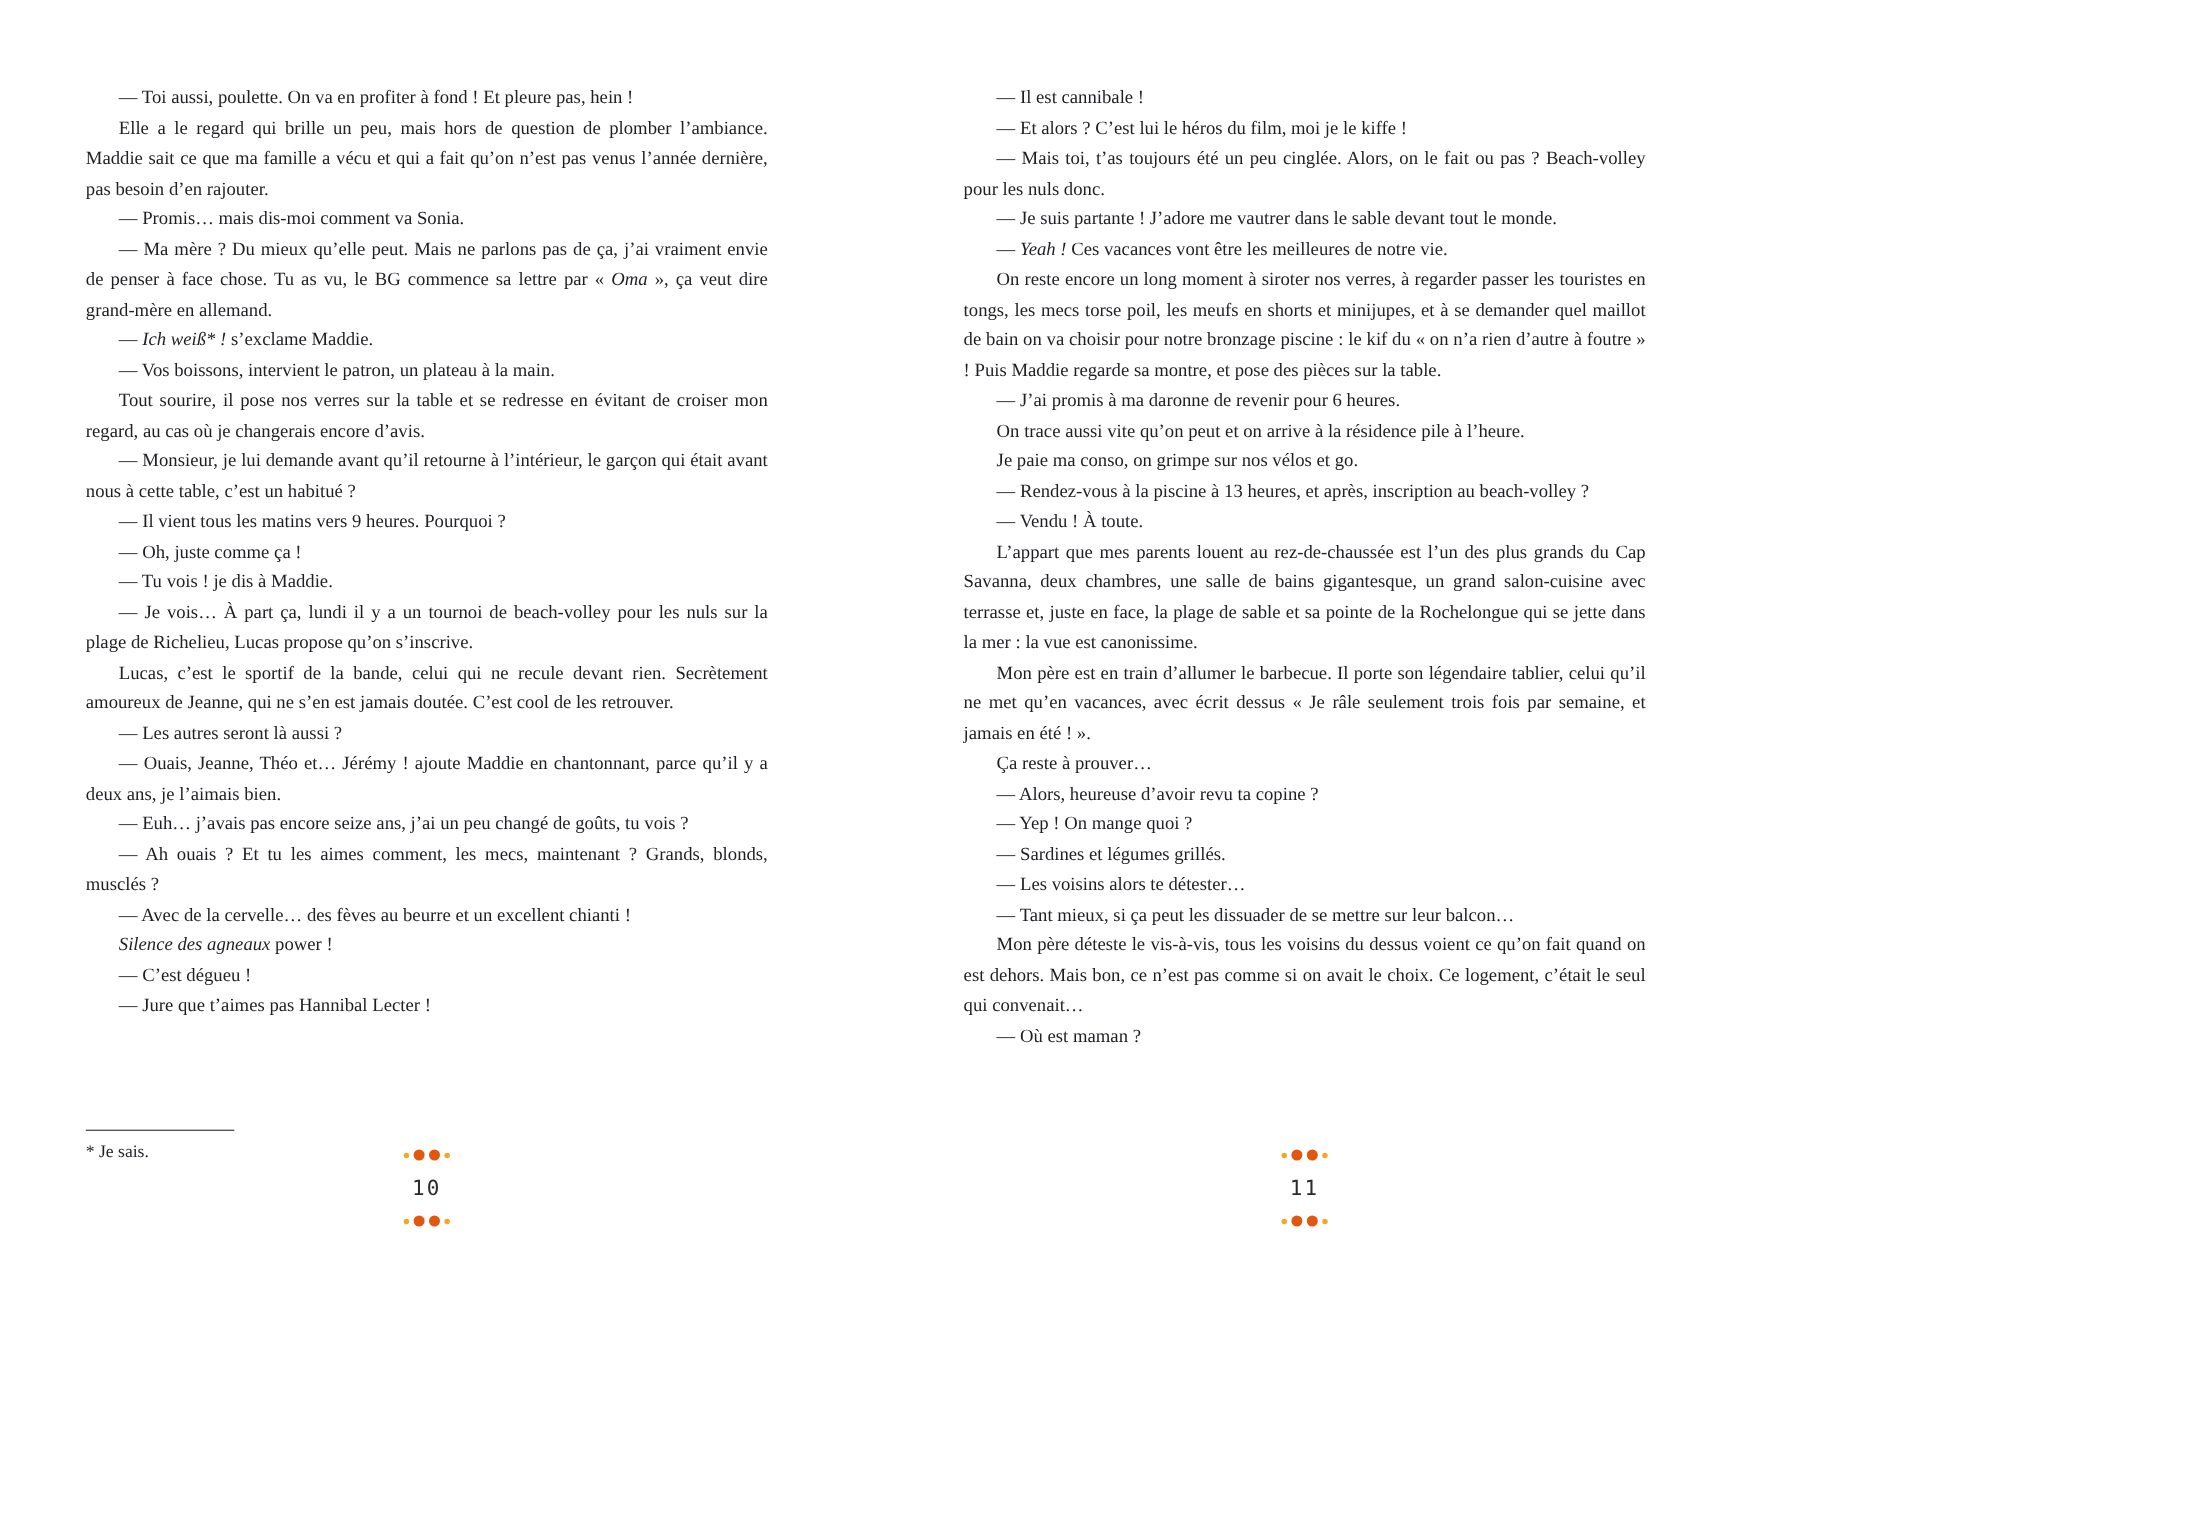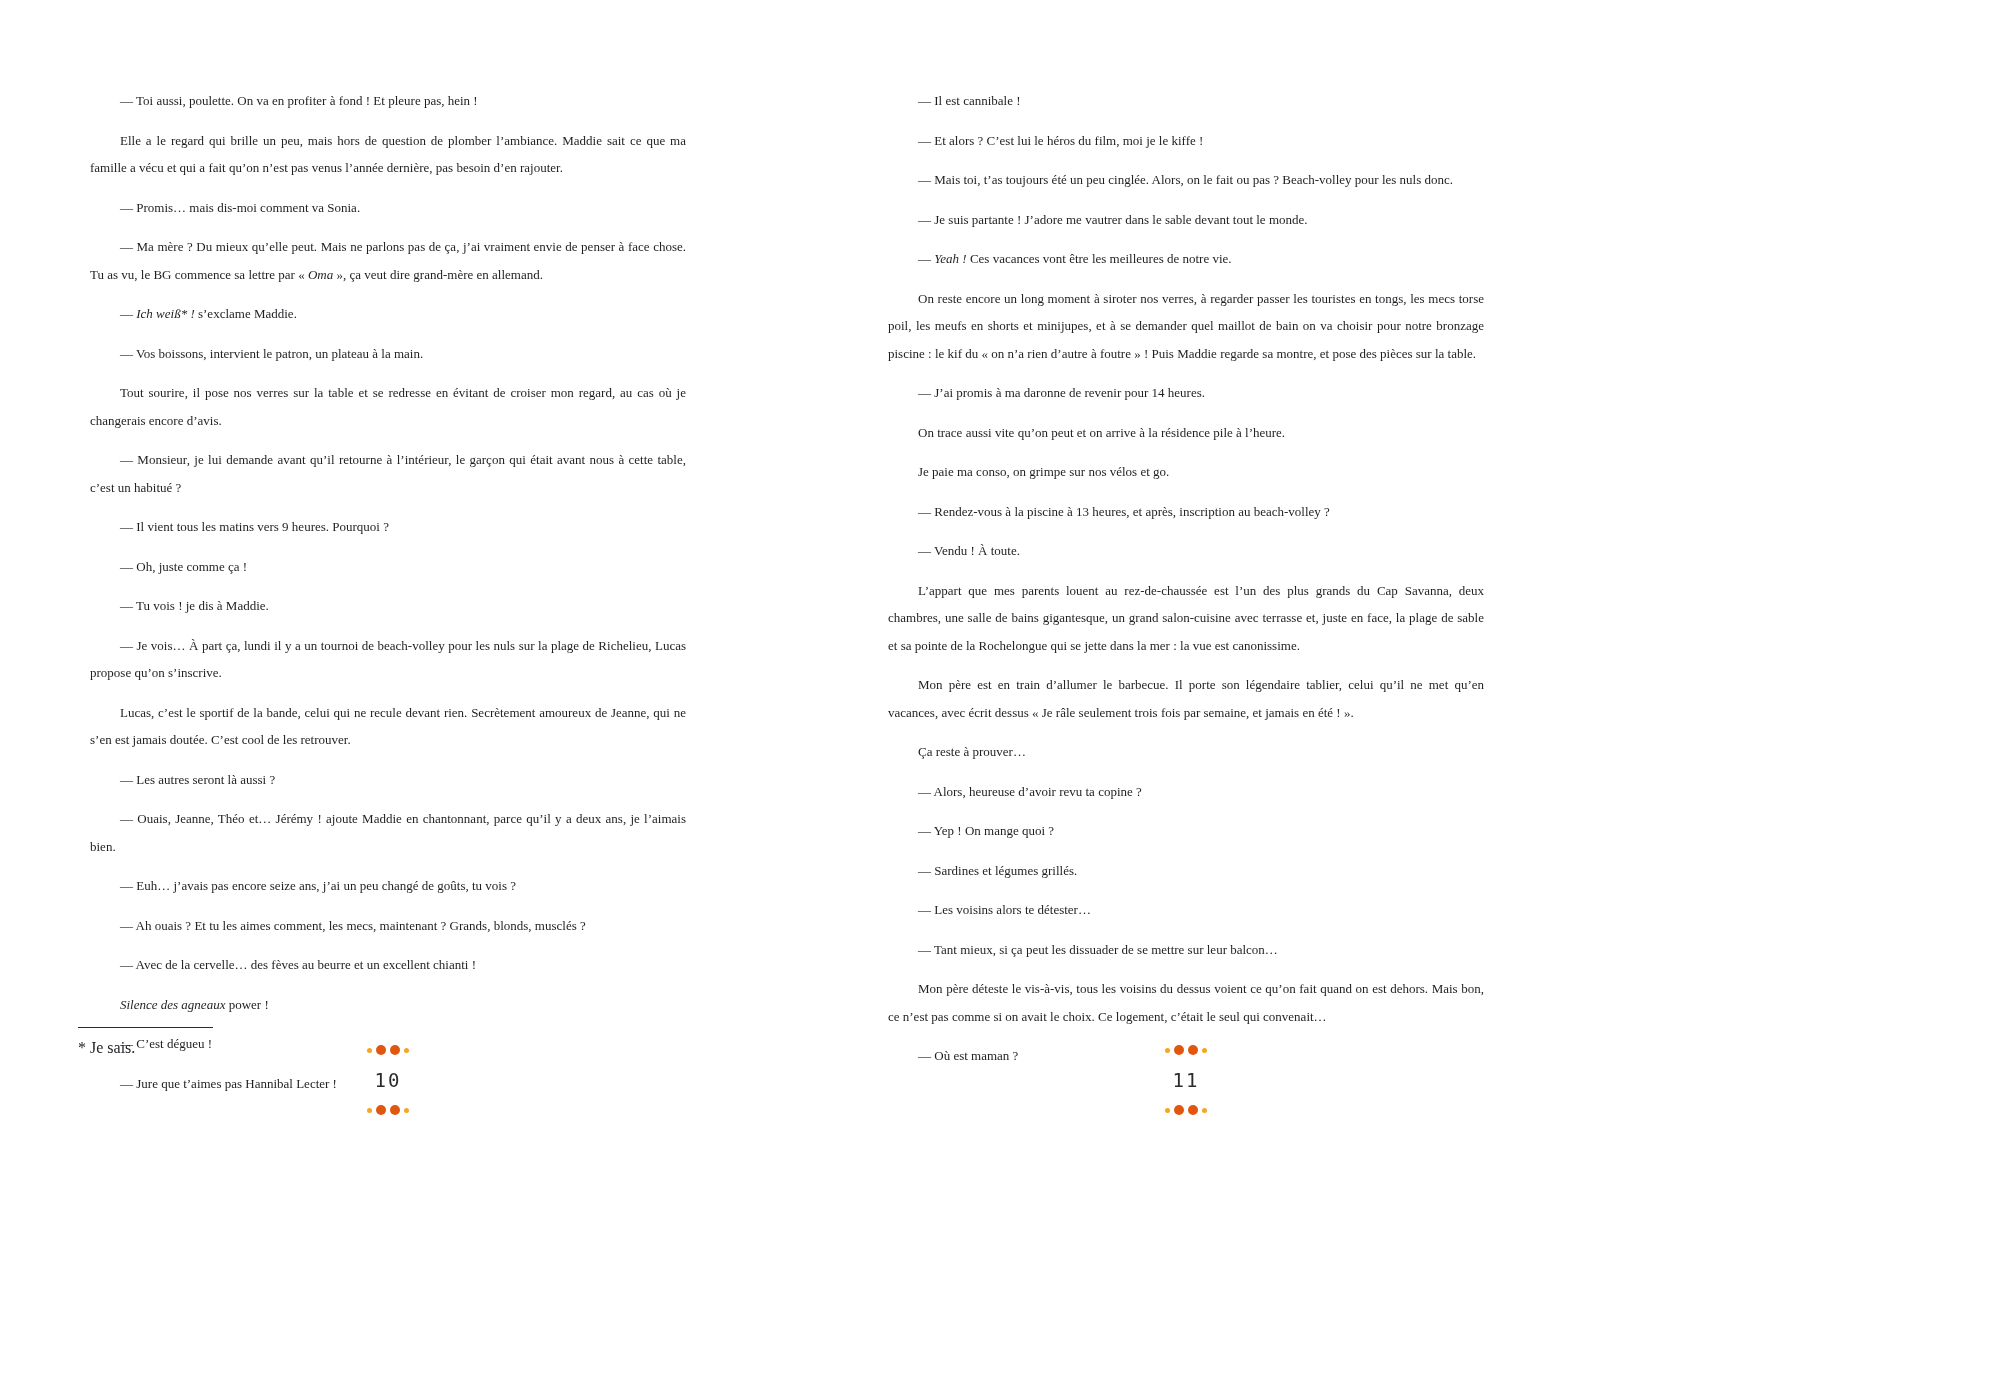--- a/index.html
+++ b/index.html
@@ -22,22 +22,22 @@
     width: 620px;
     height: 1310px;
   }
   .page-left  { left: 78px; }
   .page-right { left: 876px; }
 
   .text-body {
     width: 620px;
   }
   .para {
-    margin: 12px;
-    font-size: 13px;
+    margin: 0;
+    font-size: 17px;
     line-height: 27.5px;
     text-align: justify;
     text-indent: 30px;
   }
   .italic { font-style: italic; }
 
   .footnote {
     position: absolute;
     top: 952px;
     left: 0;
@@ -131,21 +131,21 @@
   </section>
 
   <section class="page page-right">
     <div class="text-body">
         <p class="para"><span>— Il est cannibale !</span></p>
         <p class="para"><span>— Et alors ? C’est lui le héros du film, moi je le kiffe !</span></p>
         <p class="para"><span>— Mais toi, t’as toujours été un peu cinglée. Alors, on le fait ou pas ? Beach-volley pour les nuls donc.</span></p>
         <p class="para"><span>— Je suis partante ! J’adore me vautrer dans le sable devant tout le monde.</span></p>
         <p class="para"><span>— </span><span class="italic">Yeah !</span><span> Ces vacances vont être les meilleures de notre vie.</span></p>
         <p class="para"><span>On reste encore un long moment à siroter nos verres, à regarder passer les touristes en tongs, les mecs torse poil, les meufs en shorts et minijupes, et à se demander quel maillot de bain on va choisir pour notre bronzage piscine : le kif du « on n’a rien d’autre à foutre » ! Puis Maddie regarde sa montre, et pose des pièces sur la table.</span></p>
-        <p class="para"><span>— J’ai promis à ma daronne de revenir pour 14 heures.</span></p>
+        <p class="para"><span>— J’ai promis à ma daronne de revenir pour 6 heures.</span></p>
         <p class="para"><span>On trace aussi vite qu’on peut et on arrive à la résidence pile à l’heure.</span></p>
         <p class="para"><span>Je paie ma conso, on grimpe sur nos vélos et go.</span></p>
         <p class="para"><span>— Rendez-vous à la piscine à 13 heures, et après, inscription au beach-volley ?</span></p>
         <p class="para"><span>— Vendu ! À toute.</span></p>
         <p class="para"><span>L’appart que mes parents louent au rez-de-chaussée est l’un des plus grands du Cap Savanna, deux chambres, une salle de bains gigantesque, un grand salon-cuisine avec terrasse et, juste en face, la plage de sable et sa pointe de la Rochelongue qui se jette dans la mer : la vue est canonissime.</span></p>
         <p class="para"><span>Mon père est en train d’allumer le barbecue. Il porte son légendaire tablier, celui qu’il ne met qu’en vacances, avec écrit dessus « Je râle seulement trois fois par semaine, et jamais en été ! ».</span></p>
         <p class="para"><span>Ça reste à prouver…</span></p>
         <p class="para"><span>— Alors, heureuse d’avoir revu ta copine ?</span></p>
         <p class="para"><span>— Yep ! On mange quoi ?</span></p>
         <p class="para"><span>— Sardines et légumes grillés.</span></p>

